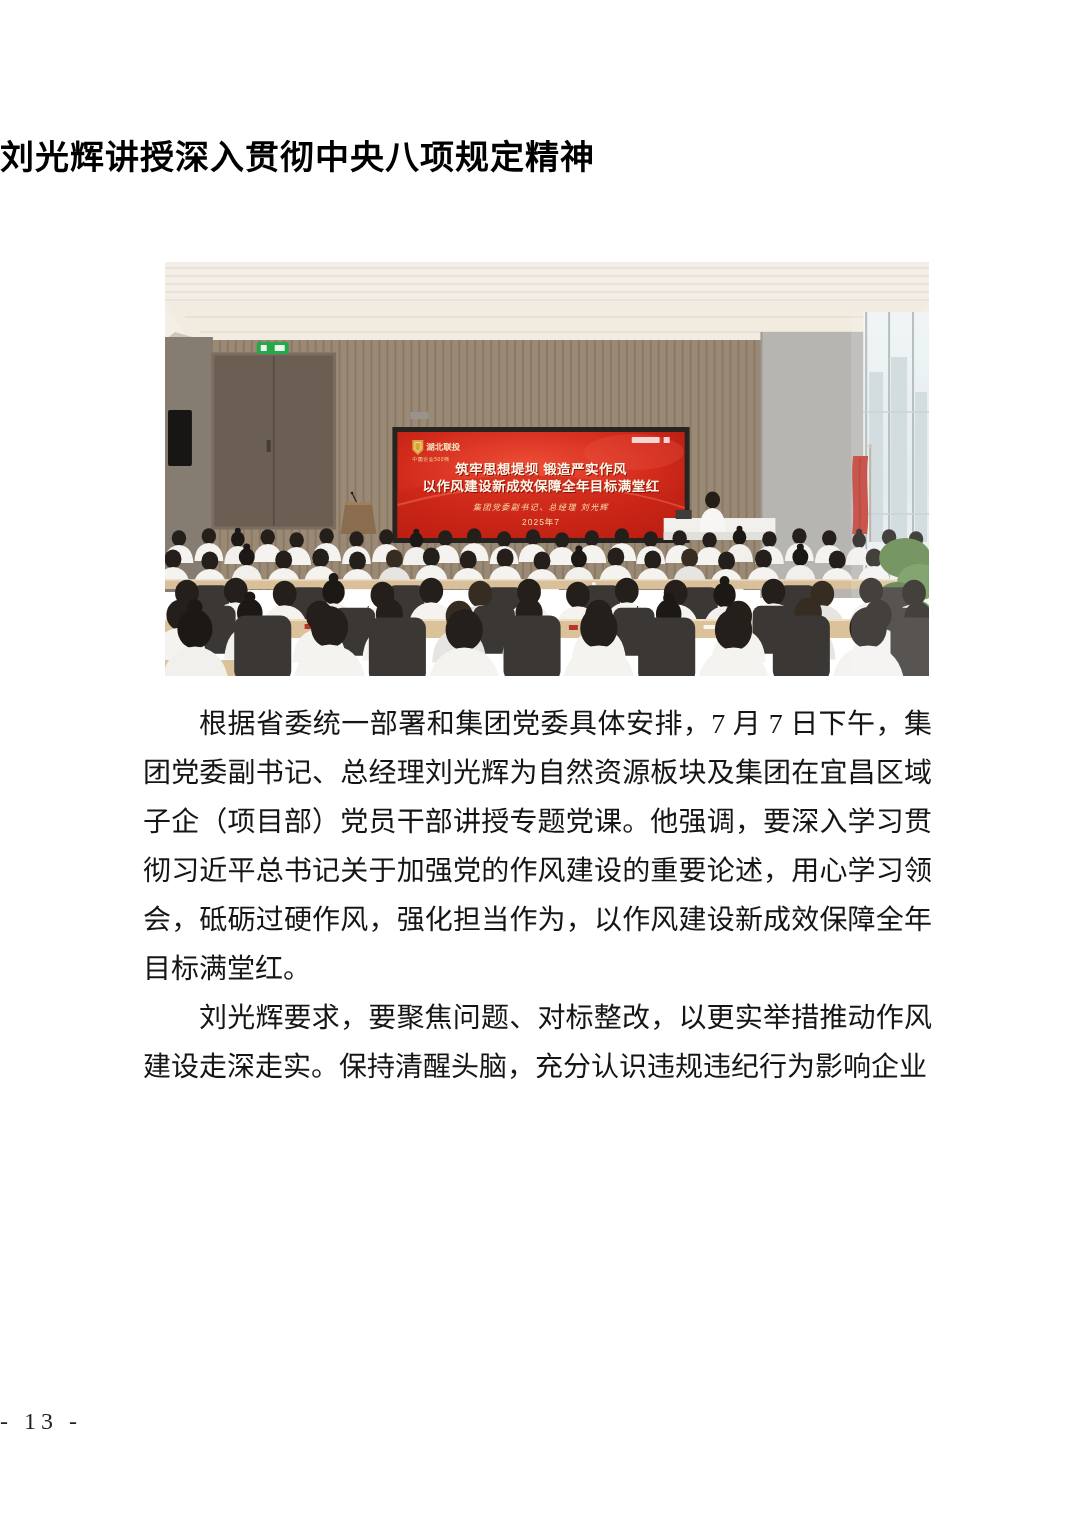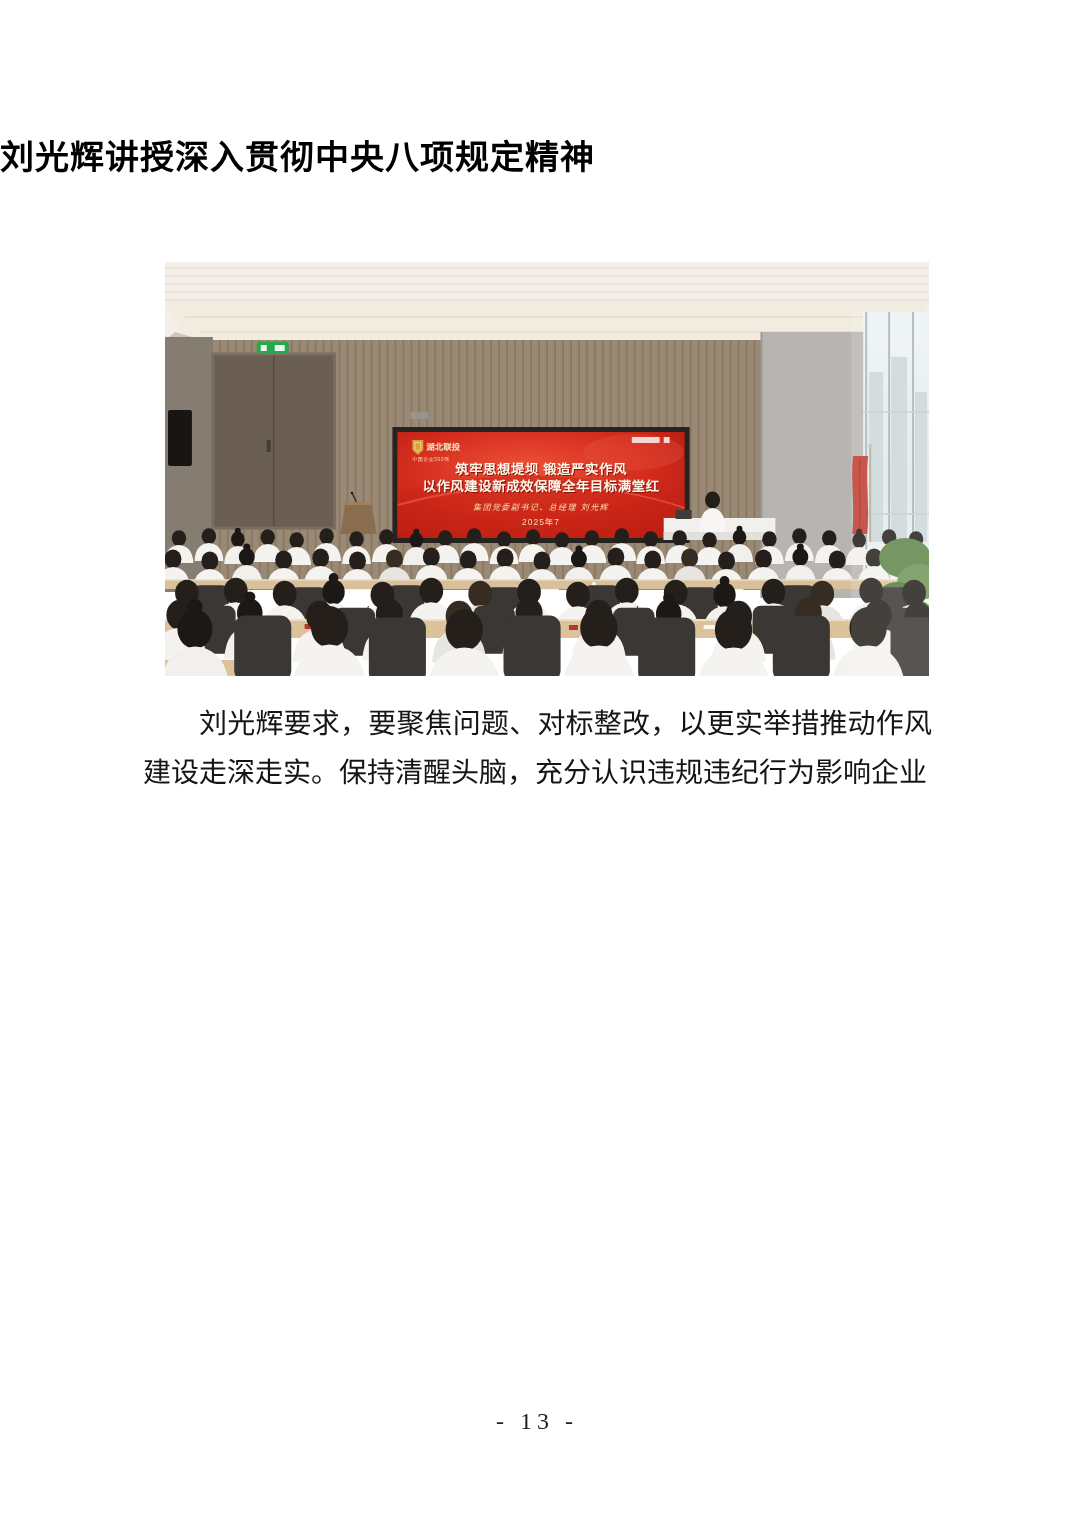--- a/index.html
+++ b/index.html
@@ -13,21 +13,21 @@
     font-weight:700;font-size:34px;line-height:56px;color:#000;letter-spacing:1px;
   }
   .photo{position:absolute;left:157px;top:254px;width:764px;height:414px;margin:8px}
   .photo svg{display:block;width:100%;height:100%}
   .bodytext{
     position:absolute;left:143px;top:699px;width:789px;
     font-size:28px;line-height:49px;color:#151515;text-align:justify;
   }
   .bodytext p{margin:0;text-indent:2em}
   .pageno{
-    position:absolute;top:1408px;left:0;width:1074px;text-align:center;
+    position:absolute;top:1408px;left:0;width:1074px;text-align:left;
     font-size:24px;letter-spacing:5px;color:#222;
   }
   .scr-slogan{font-family:"Liberation Sans","DejaVu Sans",sans-serif;font-weight:bold}
   .scr-small{font-family:"Liberation Sans","DejaVu Sans",sans-serif}
 </style>
 </head>
 <body>
 
 <div class="page">
 
@@ -318,18 +318,19 @@
           <use href="#pm" transform="translate(435,399) scale(2.2)"></use>
         <use href="#pm" transform="translate(570,401) scale(2.2)"></use>
           <use href="#pm" transform="translate(705,399) scale(2.2)"></use>
       </g>
 
       <rect x="688" y="50" width="78" height="364" fill="#ffffff" opacity="0.15"></rect>
     </svg>
   </figure>
 
   <div class="bodytext">
+    <p>根据省委统一部署和集团党委具体安排，7 月 7 日下午，集团党委副书记、总经理刘光辉为自然资源板块及集团在宜昌区域子企（项目部）党员干部讲授专题党课。他强调，要深入学习贯彻习近平总书记关于加强党的作风建设的重要论述，用心学习领会，砥砺过硬作风，强化担当作为，以作风建设新成效保障全年目标满堂红。</p>
     <p>刘光辉要求，要聚焦问题、对标整改，以更实举措推动作风建设走深走实。保持清醒头脑，充分认识违规违纪行为影响企业</p>
   </div>
 
   <div class="pageno">- 13 -</div>
 
 </div>
 
 </body></html>

